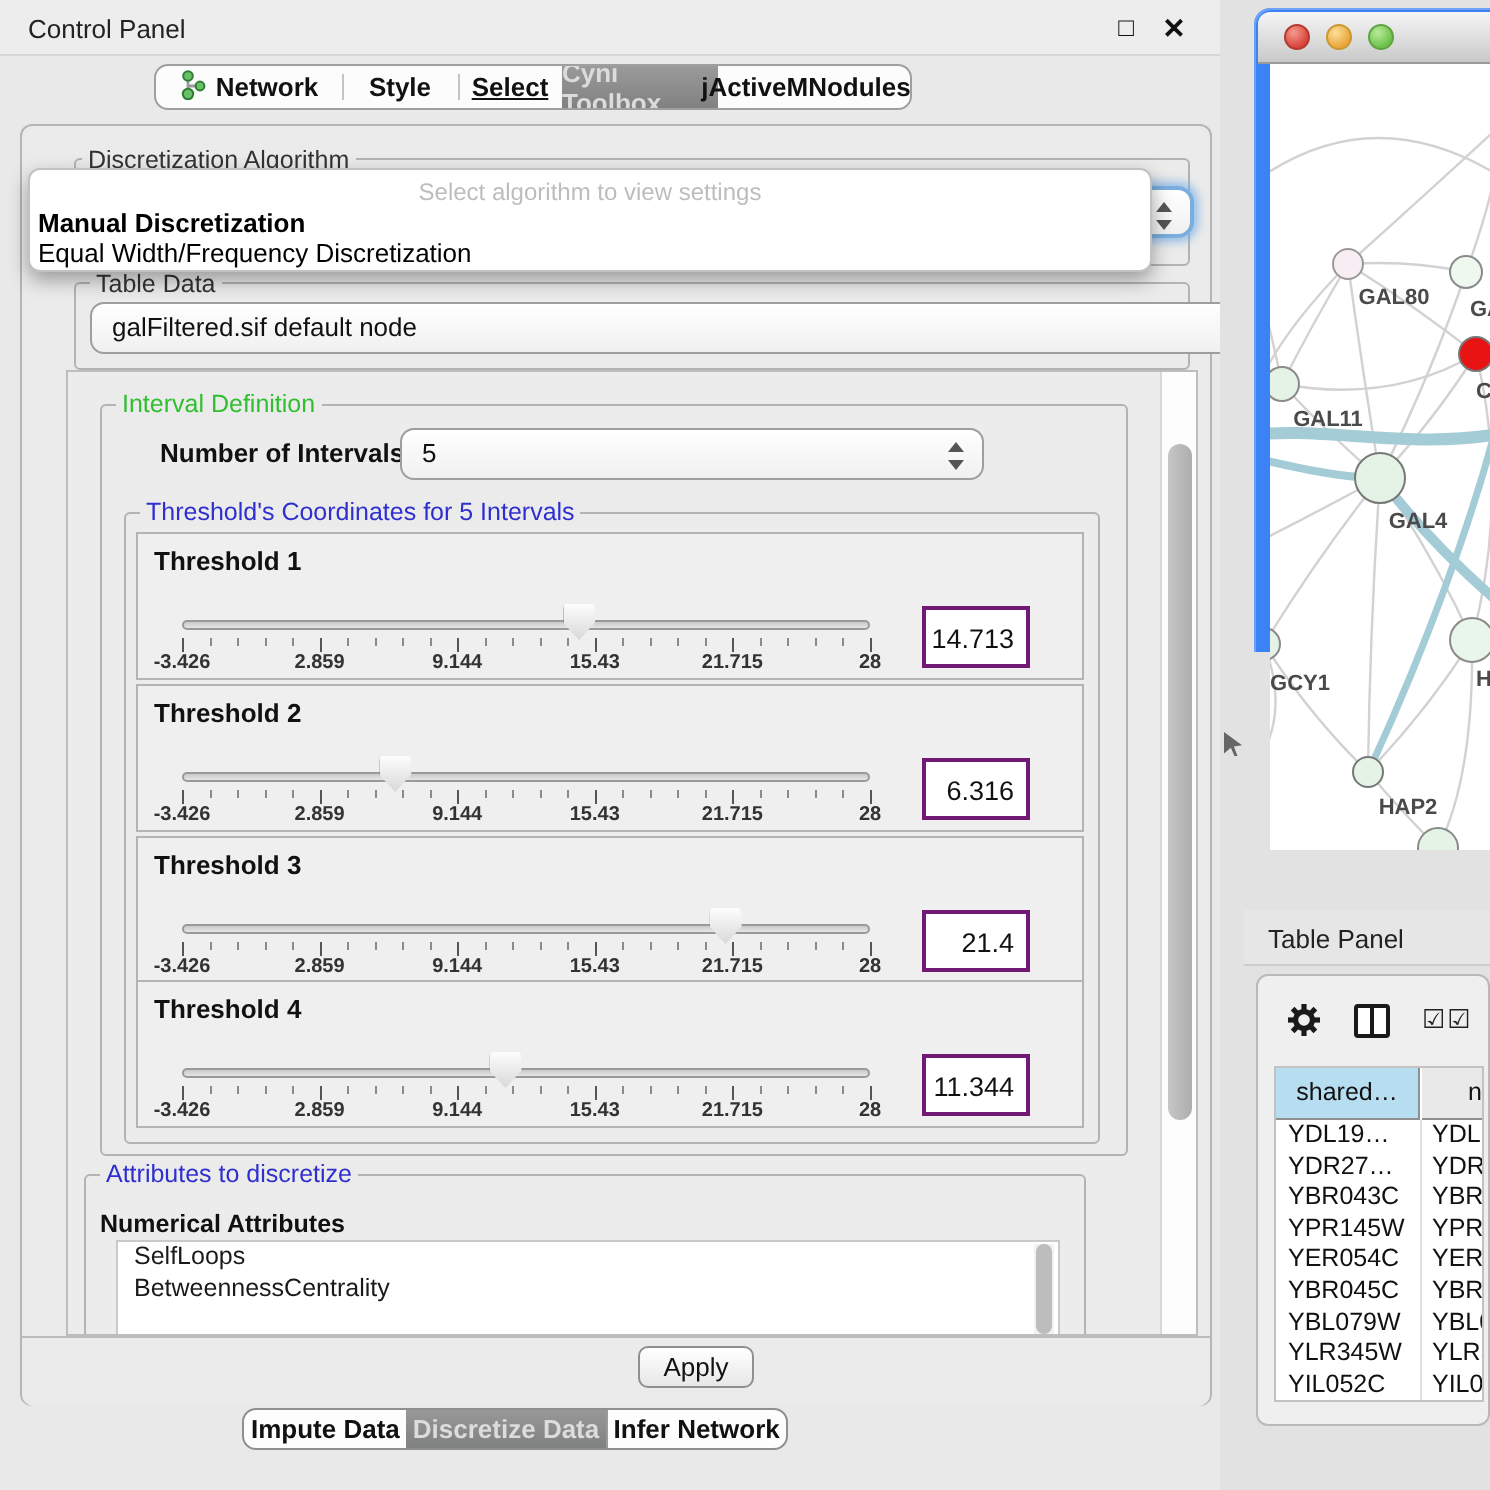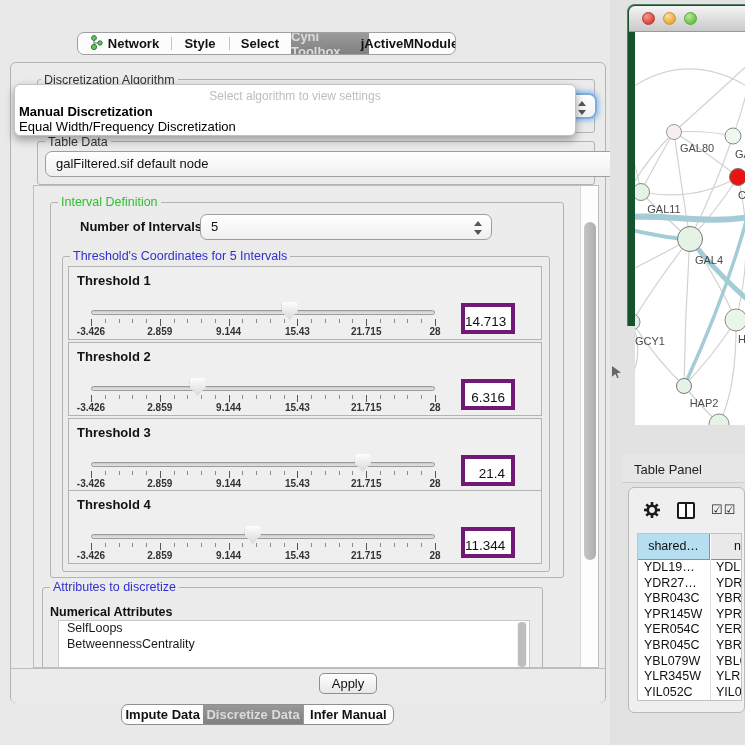--- a/index.html
+++ b/index.html
@@ -53,40 +53,40 @@
 
   
   .th-box { position:absolute; left:34px; width:474px; height:74px; border:1px solid #b3b3b3; background:#efefef; }
   .th-title { position:absolute; left:8px; top:6px; font-size:13px; font-weight:bold; color:#111; }
   .track { position:absolute; left:22px; top:43px; width:344px; height:5px; background:linear-gradient(#c9c9c9,#e6e6e6); border:1px solid #9a9a9a; border-radius:3px; }
   .thumb { position:absolute; top:35px; width:16px; height:18px; background:linear-gradient(#fdfdfd,#d8d8d8); clip-path:polygon(8% 0,92% 0,100% 10%,100% 52%,50% 100%,0 52%,0 10%); filter:drop-shadow(0 0 1px #777); }
   .ticks-minor { position:absolute; left:22px; top:52px; width:345px; height:4px; background-image:repeating-linear-gradient(to right,#8a8a8a 0 1px,transparent 1px 13.76px); }
   .ticks-major { position:absolute; left:22px; top:52px; width:345px; height:7px; background-image:repeating-linear-gradient(to right,#555 0 1px,transparent 1px 68.8px); }
   .scale-labels { position:absolute; left:22px; top:59px; width:344px; height:12px; }
   .scale-labels span { position:absolute; top:0; transform:translateX(-50%); font-size:10px; font-weight:bold; color:#333; white-space:nowrap; }
-  .th-value { position:absolute; left:392px; top:36px; width:54px; height:31px; background:#fff; border:4px solid #701a75; font-size:13.5px; color:#111; text-align:right; padding-right:6px; line-height:29px; }
+  .th-value { position:absolute; left:392px; top:36px; width:54px; height:31px; background:#fff; border:2px solid #701a75; font-size:13.5px; color:#111; text-align:right; padding-right:6px; line-height:29px; }
 
   
   .attr-bold { position:absolute; left:16px; top:419px; font-size:12.5px; font-weight:bold; color:#111; }
   .attr-list { position:absolute; left:24px; top:434px; width:472px; height:49px; background:#ffffff; border:1px solid #c9c9c9; overflow:hidden; font-size:12.5px; color:#1a1a1a; }
   .attr-list .it { padding:1px 0 1px 8px; line-height:13.5px; }
   .attr-vs { position:absolute; left:483px; top:436px; width:10px; height:45px; background:#f1f1f1; }
   .attr-vs i { position:absolute; left:1px; top:0; width:8px; height:45px; background:#bdbdbd; border-radius:4px; }
 
   .apply-bar { position:absolute; left:0; top:605px; width:594px; height:35px; border-top:1px solid #bdbdbd; background:#ebebeb; border-radius:0 0 6px 6px; }
   .apply-btn { position:absolute; left:50%; transform:translateX(-50%); top:4px; width:58px; height:21px; background:linear-gradient(#ffffff,#e7e7e7); border:1px solid #8f8f8f; border-radius:5px; font-size:13px; color:#111; text-align:center; line-height:19px;margin-left:40px; }
 
   .bottom-tabs { position:absolute; left:121px; top:704px; width:273px; height:21px; background:#fdfdfd; border:1px solid #8f8f8f; border-radius:7px; display:flex; overflow:hidden;align-items:center; }
   .btab { display:flex; align-items:center; justify-content:center; font-size:13px; font-weight:600; color:#111; height:100%; }
   .btab.sep { border-left:1px solid #9a9a9a; }
   .btab.selected { background:linear-gradient(#989898,#7f8080); color:#dcdcdc; }
 
   
   .right-region { position:absolute; left:610px; top:0; width:135px; height:745px; background:#e2e2e2; }
-  .net-window { position:absolute; left:17px; top:4px; width:118px; height:322px; background:#14532d; border-radius:8px 0 0 0; box-shadow:inset 1px 1px 0 rgba(255,255,255,.25); }
+  .net-window { position:absolute; left:17px; top:4px; width:118px; height:322px; background:#3b82f6; border-radius:8px 0 0 0; box-shadow:inset 1px 1px 0 rgba(255,255,255,.25);font-weight:bold; }
   .net-titlebar { position:absolute; left:2px; top:2px; right:0; height:26px; background:linear-gradient(#f5f5f5,#c9c9c9); border-radius:6px 0 0 0; border-bottom:1px solid #9a9a9a; }
   .light { position:absolute; top:6px; width:13px; height:13px; border-radius:50%; }
   .light.red { left:13px; background:radial-gradient(circle at 35% 30%,#f59a90,#d9453a 70%); border:1px solid #b33a31; }
   .light.yellow { left:34px; background:radial-gradient(circle at 35% 30%,#fbe09a,#eba63c 70%); border:1px solid #c9992f; }
   .light.green { left:55px; background:radial-gradient(circle at 35% 30%,#b9eb9a,#6cc24b 70%); border:1px solid #5ea43f; }
   .net-canvas { position:absolute; left:8px; top:28px; width:110px; height:393px; background:#ffffff; overflow:hidden; }
 
   .tp-header { position:absolute; left:12px; top:455px; width:123px; height:28px; background:#e6e6e6; border-bottom:1px solid #cccccc; }
   .tp-header span { position:absolute; left:12px; top:7px; font-size:13px; color:#222; }
   .tp-box { position:absolute; left:18px; top:487px; width:117px; height:226px; background:#efefef; border:1px solid #b9b9b9; border-radius:6px; }
@@ -107,38 +107,43 @@
   .tp-coldiv { position:absolute; left:72px; top:26px; bottom:0; width:1px; background:#e0e0e0; }
 
   .cursor { position:absolute; left:612px; top:366px; width:9px; height:12px; background:#666; clip-path:polygon(0 0,100% 55%,55% 60%,75% 100%,58% 100%,38% 66%,0 90%); z-index:60; }
 </style>
 </head>
 <body>
 
 <div id="app">
 
   <div class="left-panel">
+    <div class="titlebar">
+      <span class="t-title">Control Panel</span>
+      <span class="tb-btn tb-float">□</span>
+      <span class="tb-btn tb-close">✕</span>
+    </div>
 
     <div class="tabbar">
       <div class="tab" style="width:93px;">
         <span class="net-ico">
           <svg width="13" height="15" viewBox="0 0 13 15">
               <line x1="4" y1="3" x2="4" y2="12" stroke="#9b9b9b" stroke-width="1.4"></line>
               <line x1="4" y1="8" x2="9" y2="8" stroke="#9b9b9b" stroke-width="1.4"></line>
               <circle cx="4" cy="3" r="2.4" fill="#6abf69" stroke="#2e7d32"></circle>
               <circle cx="4" cy="12" r="2.6" fill="#6abf69" stroke="#2e7d32"></circle>
               <circle cx="10" cy="8" r="2.2" fill="#6abf69" stroke="#2e7d32"></circle>
             </svg>
         </span>
         <span>Network</span>
       </div>
       <div class="tab sep" style="width:58px;text-align:right;">
           <span>Style</span>
         </div>
-      <div class="tab sep" style="width:62px;">
+      <div class="tab sep" style="width:52px;text-decoration:underline;">
           <span>Select</span>
         </div>
       <div class="tab selected" style="width:78px;">
           <span>Cyni Toolbox</span>
         </div>
       <div class="tab" style="width:88px;">
           <span>jActiveMNodules</span>
         </div>
     </div>
 
@@ -268,21 +273,21 @@
     </div>
 
     <div class="bottom-tabs">
       <div class="btab" style="width:82px;">
           <span>Impute Data</span>
         </div>
       <div class="btab selected" style="width:100px;">
           <span>Discretize Data</span>
         </div>
       <div class="btab sep" style="width:91px;">
-          <span>Infer Manual</span>
+          <span>Infer Network</span>
         </div>
     </div>
 
     <div class="popup">
       <div class="hint">Select algorithm to view settings</div>
       <div class="opt b">Manual Discretization</div>
       <div class="opt r">Equal Width/Frequency Discretization</div>
     </div>
   </div>
 

